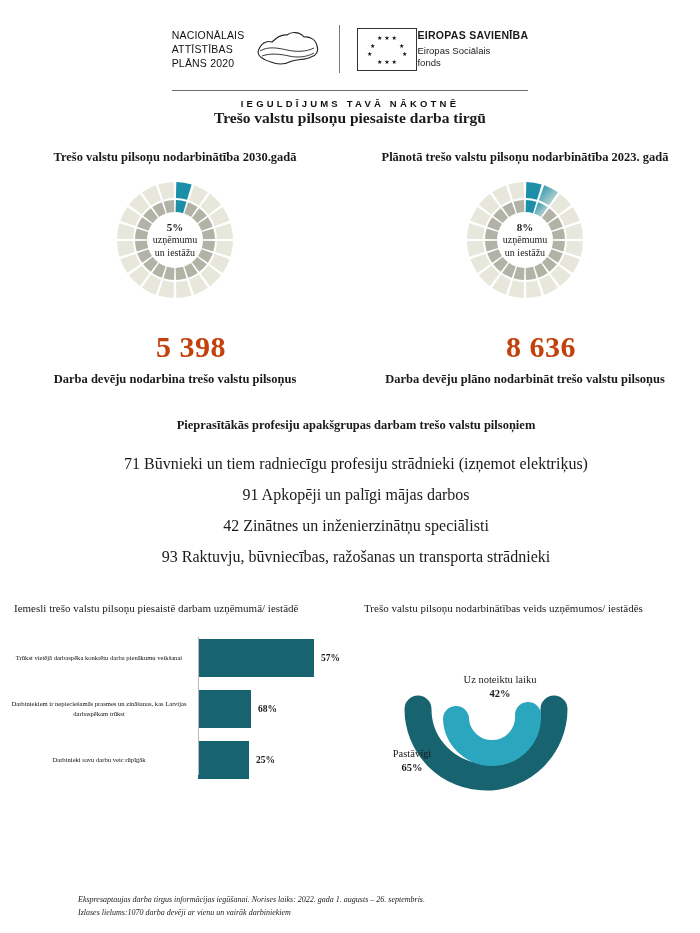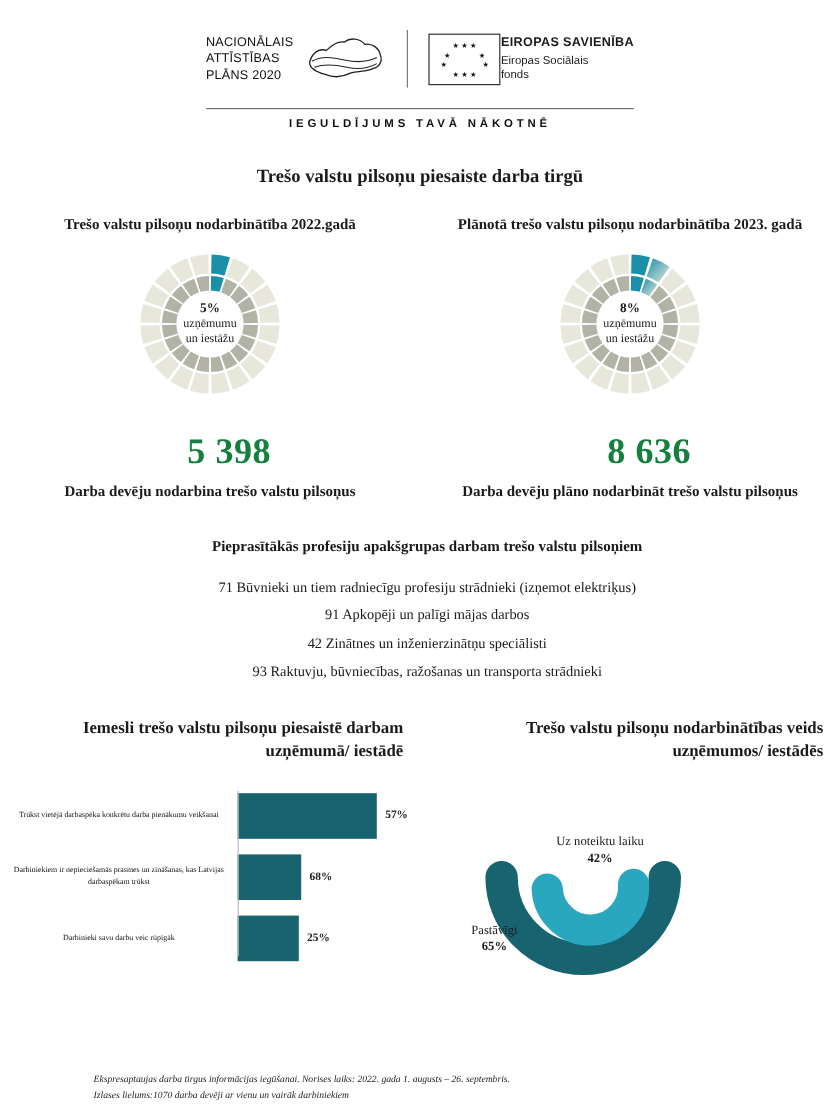--- a/index.html
+++ b/index.html
@@ -89,21 +89,20 @@
     letter-spacing: 3.2px;
     color: #111;
     margin-top: 7px;
   }
 
   
   .main-title {
     text-align: center;
     font-size: 15.5px;
     font-weight: bold;
-    margin-top: 30px;
   }
 
   
   .donut-section {
     display: flex;
     margin-top: 22px;
   }
   .donut-col {
     width: 50%;
     text-align: center;
@@ -134,55 +133,55 @@
 
   
   .stats-section {
     display: flex;
     margin-top: 32px;
   }
   .stat-col { width: 50%; text-align: center; }
   .stat-number {
     font-size: 30px;
     font-weight: bold;
-    color: #15803d;
+    color: #c2410c;
     letter-spacing: 0.5px;
     line-height: 1;
     margin-left: 32px;
   }
   .stat-caption {
     font-size: 12.5px;
     font-weight: bold;
     margin-top: 9px;
     line-height: 1.35;
     padding: 0 14px;
   }
 
   
   .prof-section { margin-top: 30px; text-align: center; padding-left: 12px; }
   .prof-title {
     font-size: 12.5px;
     font-weight: bold;
   }
   .prof-list { margin-top: 15px; }
   .prof-item {
-    font-size: 12px;
+    font-size: 16px;
     line-height: 1.95;
   }
 
   
   .bottom-section {
     display: flex;
     margin-top: 28px;
   }
   .bottom-col { width: 50%; }
   .bottom-title {
-    text-align: right;
-    font-size: 14px;
-    font-weight: bold;
+    text-align: left;
+    font-size: 11px;
+    font-weight: normal;
     line-height: 1.35;
     padding: 0 14px;
   }
 
   
   .barchart {
     margin-top: 22px;
     padding-left: 8px;
     position: relative;
   }
@@ -295,21 +294,21 @@
 
   <div class="rule"></div>
   <div class="tagline">IEGULDĪJUMS TAVĀ NĀKOTNĒ</div>
 </div>
 
 <div class="main-title">Trešo valstu pilsoņu piesaiste darba tirgū</div>
 
 <div class="donut-section">
 
   <div class="donut-col">
-    <div class="donut-heading">Trešo valstu pilsoņu nodarbinātība 2022.gadā</div>
+    <div class="donut-heading">Trešo valstu pilsoņu nodarbinātība 2030.gadā</div>
     <div class="donut-wrap">
       <svg width="120" height="120" viewBox="0 0 120 120">
         <g id="donut-left-segments">
             <path d="M 61.31586534722132 2.0149286592834983 A 58 58 0 0 1 76.6669101512833 4.446295298971734 L 72.06914183368791 19.771455216496776 A 42 42 0 0 0 60.95286801005682 18.010810408446673 Z" fill="#1b8fa8"></path>
             <path d="M 60.90749334291125 20.01029562709207 A 40 40 0 0 1 71.49442079398848 21.687100206187402 L 68.04609455579194 33.180970144331184 A 28 28 0 0 0 60.635245340037876 32.007206938964444 Z" fill="#1b8fa8"></path>
             <path d="M 79.16983477736693 5.259544808172691 A 58 58 0 0 1 93.01821235898896 12.315645620217225 L 83.90973998409545 25.469950276709028 A 42 42 0 0 0 73.88160449395536 20.360360033504364 Z" fill="#e8e7dc"></path>
             <path d="M 73.22057570852893 22.247961936670826 A 40 40 0 0 1 82.77118093723377 27.1142383587705 L 75.93982665606364 36.97996685113935 A 28 28 0 0 0 69.25440299597025 33.57357335566958 Z" fill="#b2b2a6"></path>
             <path d="M 95.14732721541124 13.86253811041604 A 58 58 0 0 1 106.13746188958396 24.852672784588762 L 93.40988619590563 34.54848718884014 A 42 42 0 0 0 85.45151281115986 26.590113804094372 Z" fill="#e8e7dc"></path>
             <path d="M 84.23953601062844 28.181060765804165 A 40 40 0 0 1 91.81893923419584 35.76046398937156 L 82.27325746393709 43.03232479256009 A 28 28 0 0 0 76.96767520743991 37.726742536062915 Z" fill="#b2b2a6"></path>
             <path d="M 107.68435437978277 26.98178764101104 A 58 58 0 0 1 114.74045519182731 40.83016522263307 L 99.63963996649564 46.118395506044635 A 42 42 0 0 0 94.53004972329097 36.09026001590455 Z" fill="#e8e7dc"></path>

